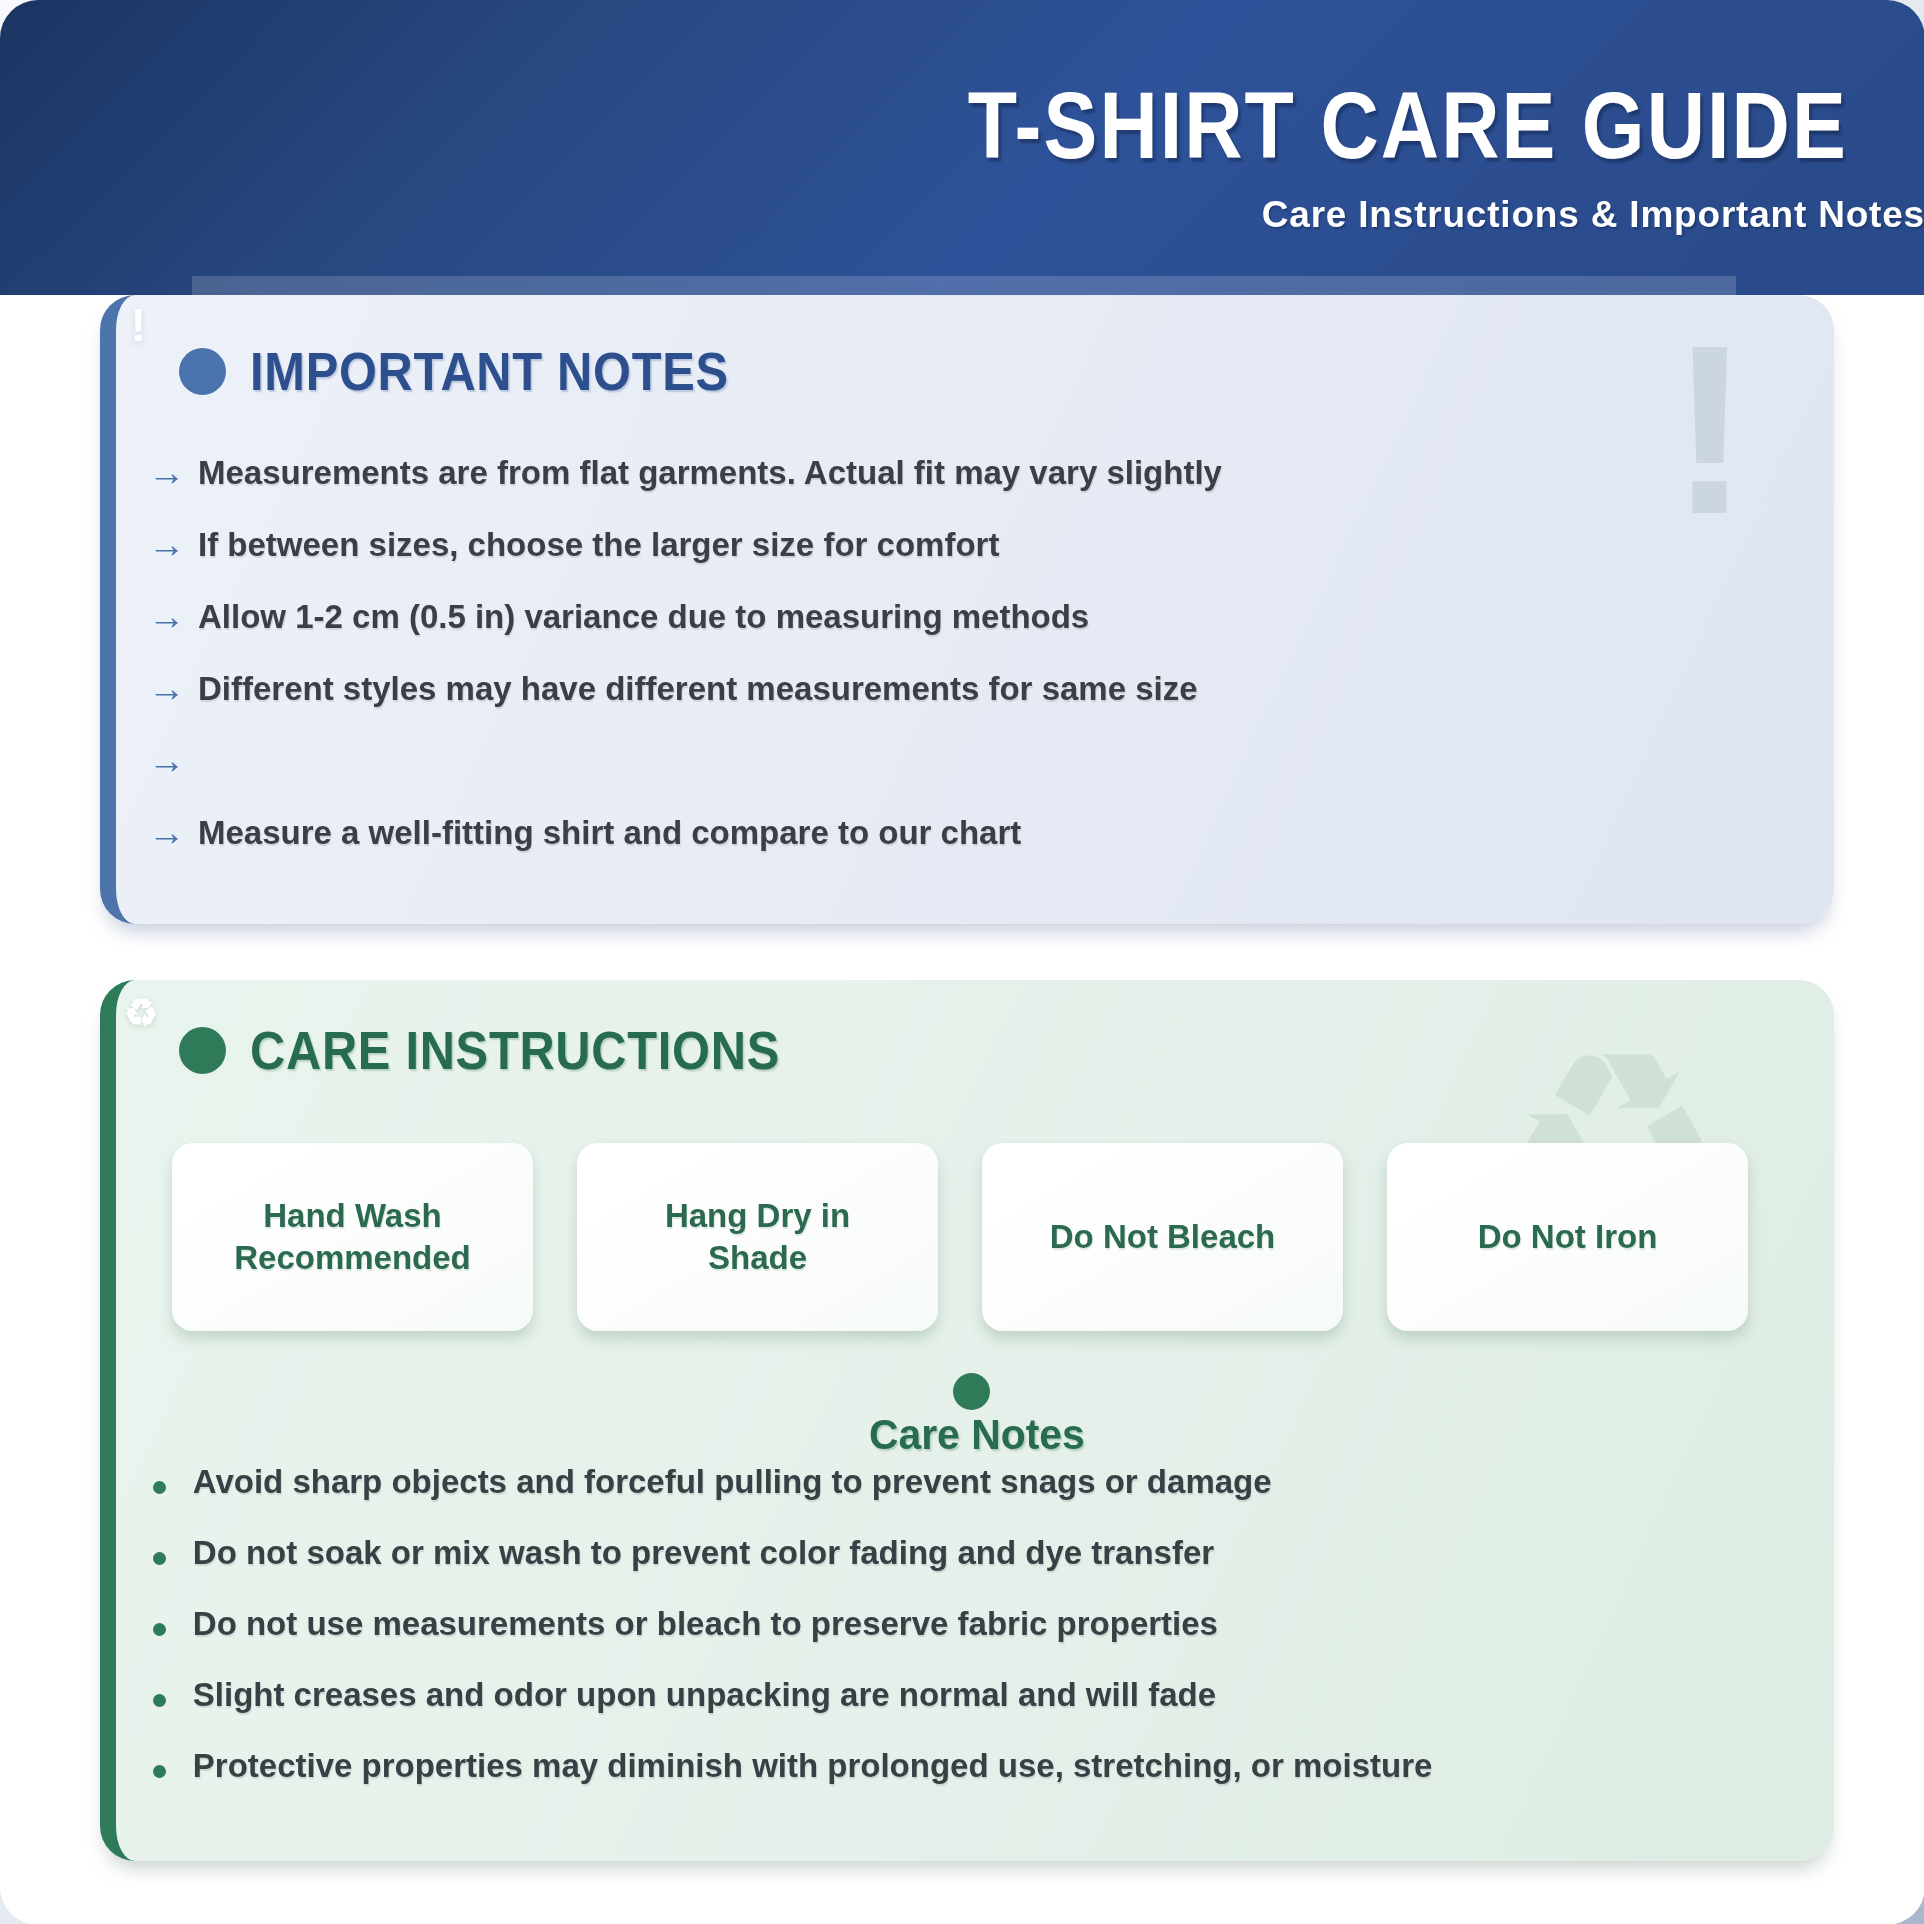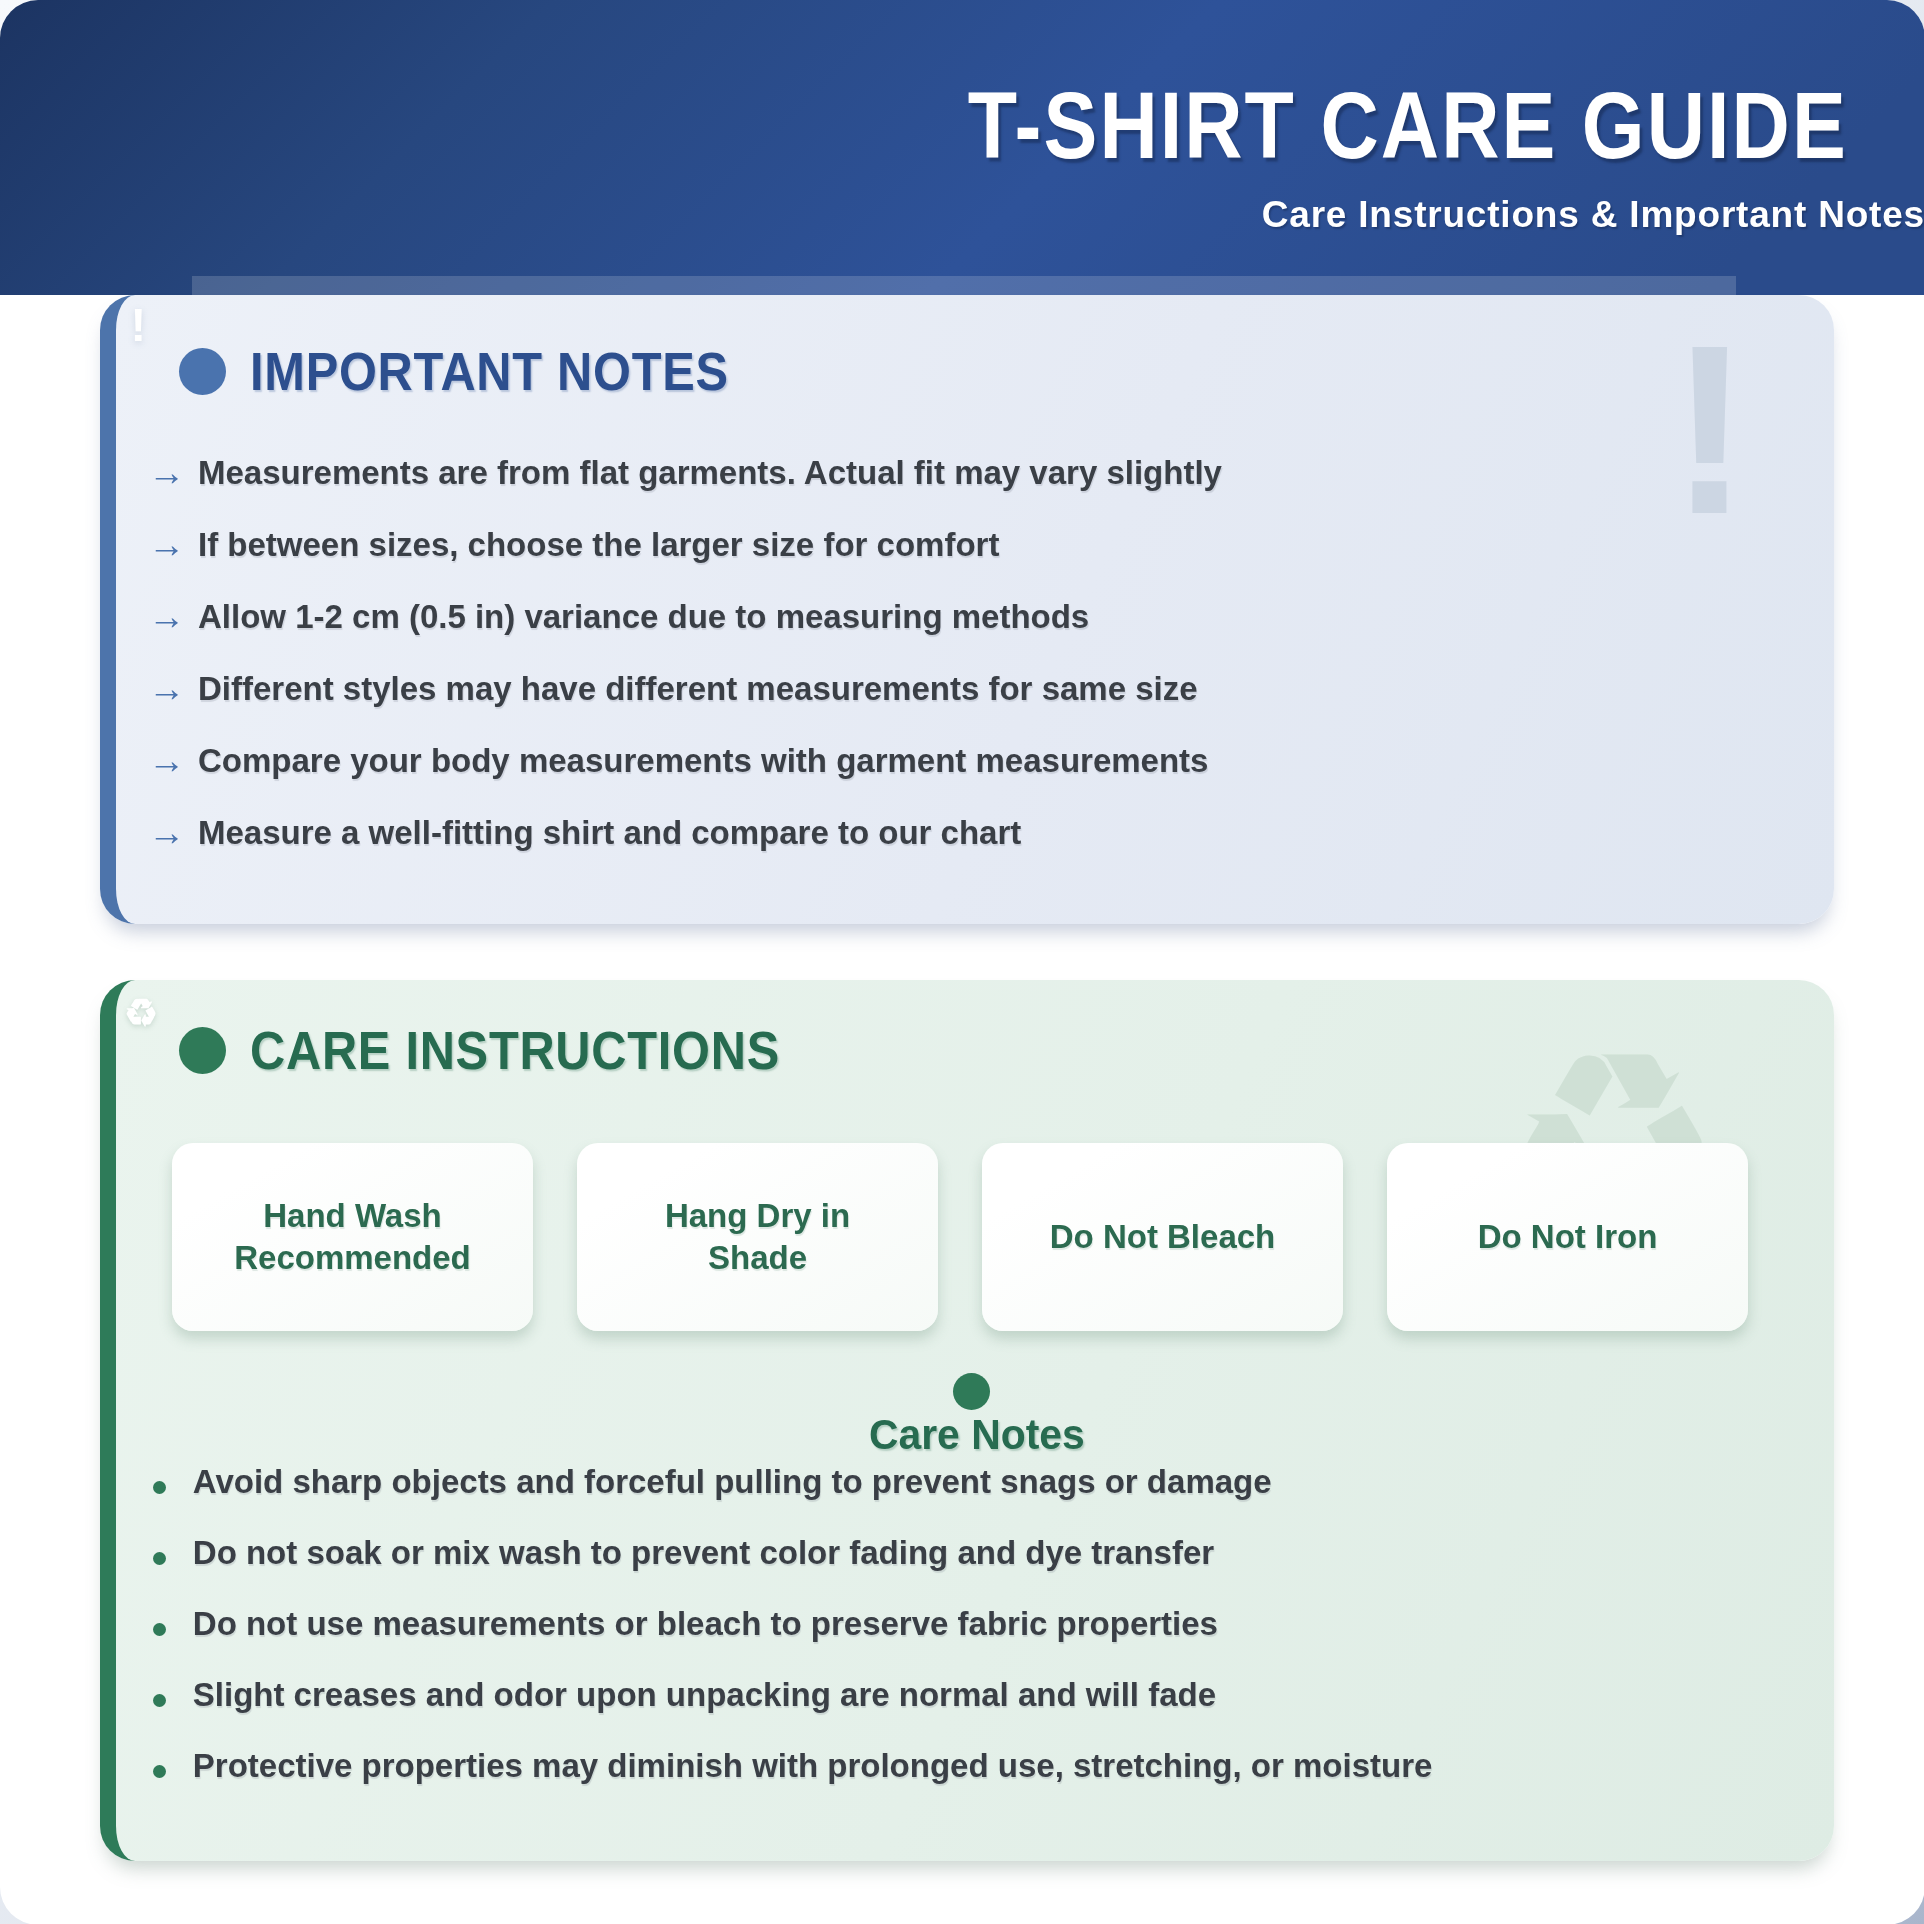--- a/index.html
+++ b/index.html
@@ -163,21 +163,20 @@
       <li>
         <span class="arrow-glyph">→</span>
         <span class="note-text">Allow 1-2 cm (0.5 in) variance due to measuring methods</span>
       </li>
       <li>
         <span class="arrow-glyph">→</span>
         <span class="note-text">Different styles may have different measurements for same size</span>
       </li>
       <li>
         <span class="arrow-glyph">→</span>
-        <span class="note-text">Compare your body measurements with garment measurements</span>
       </li>
       <li>
         <span class="arrow-glyph">→</span>
         <span class="note-text">Measure a well-fitting shirt and compare to our chart</span>
       </li>
     </ul>
   </div>
 
   <div class="card care-card">
     <div class="care-corner-glyph">♻</div>

